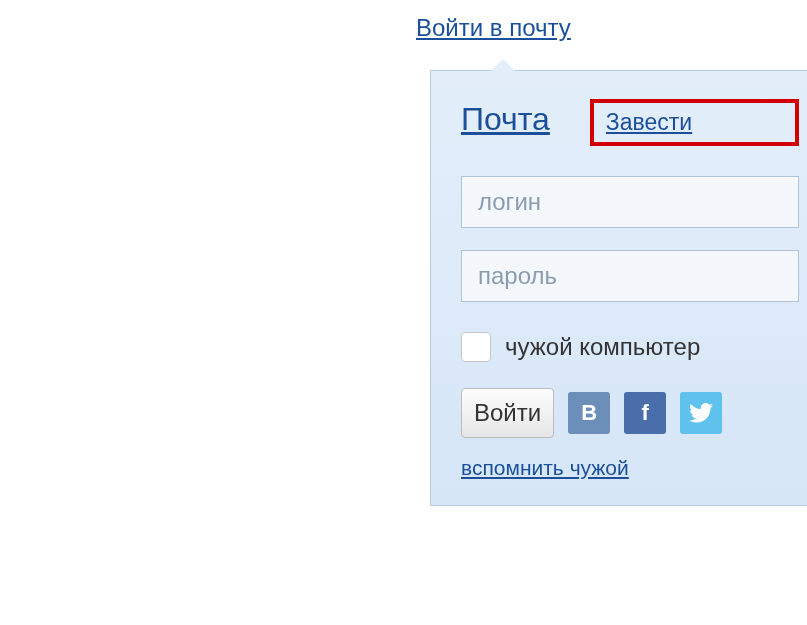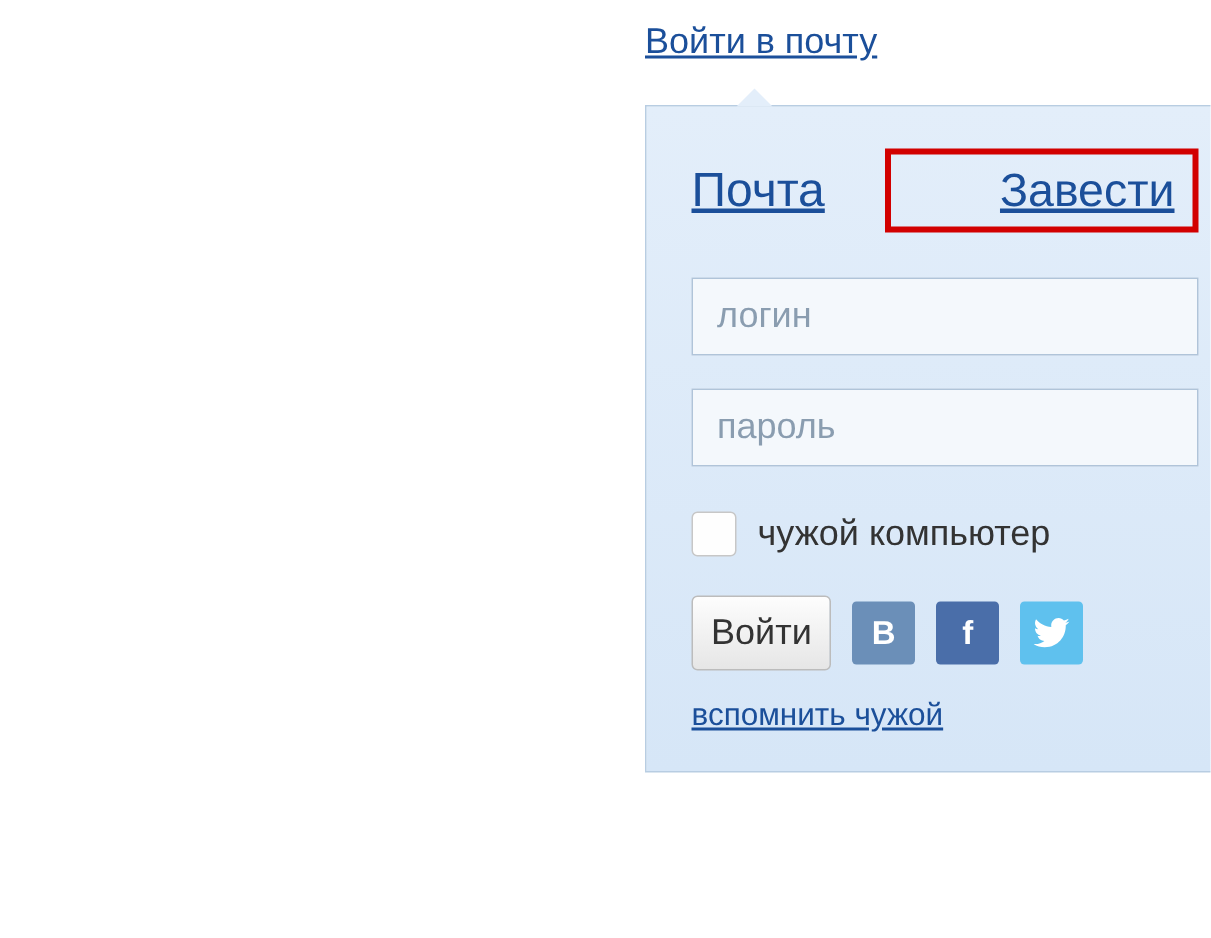--- a/index.html
+++ b/index.html
@@ -10,21 +10,21 @@
     body {
       width: 807px;
       height: 625px;
       background: #fff;
       font-family: Arial, Helvetica, sans-serif;
       position: relative;
       overflow: hidden;
     }
     .top-link {
       position: absolute;
-      left: 430px;
+      left: 416px;
       top: 14px;
       color: #1b4f9a;
       font-size: 24px;
       text-decoration: underline;
       cursor: pointer;
     }
     .popup {
       position: absolute;
       left: 430px;
       top: 70px;
@@ -42,36 +42,35 @@
       height: 0;
       border-left: 12px solid transparent;
       border-right: 12px solid transparent;
       border-bottom: 12px solid #e3eefa;
     }
     .popup-header {
       display: flex;
       align-items: baseline;
       gap: 40px;
       margin-bottom: 30px;
-      text-align: right;
     }
     .mail-title {
       color: #1b4f9a;
       font-size: 32px;
       text-decoration: underline;
       cursor: pointer;
     }
     .register-box {
       border: 4px solid #d20000;
       padding: 6px 12px;
       flex: 1;
     }
     .register-link {
       color: #1b4f9a;
-      font-size: 31px;
+      font-size: 23px;
       text-decoration: underline;
       cursor: pointer;
     }
     .text-input {
       width: 100%;
       height: 52px;
       background: #f4f8fc;
       border: 1px solid #b0c4d9;
       padding: 0 16px;
       font-size: 24px;

